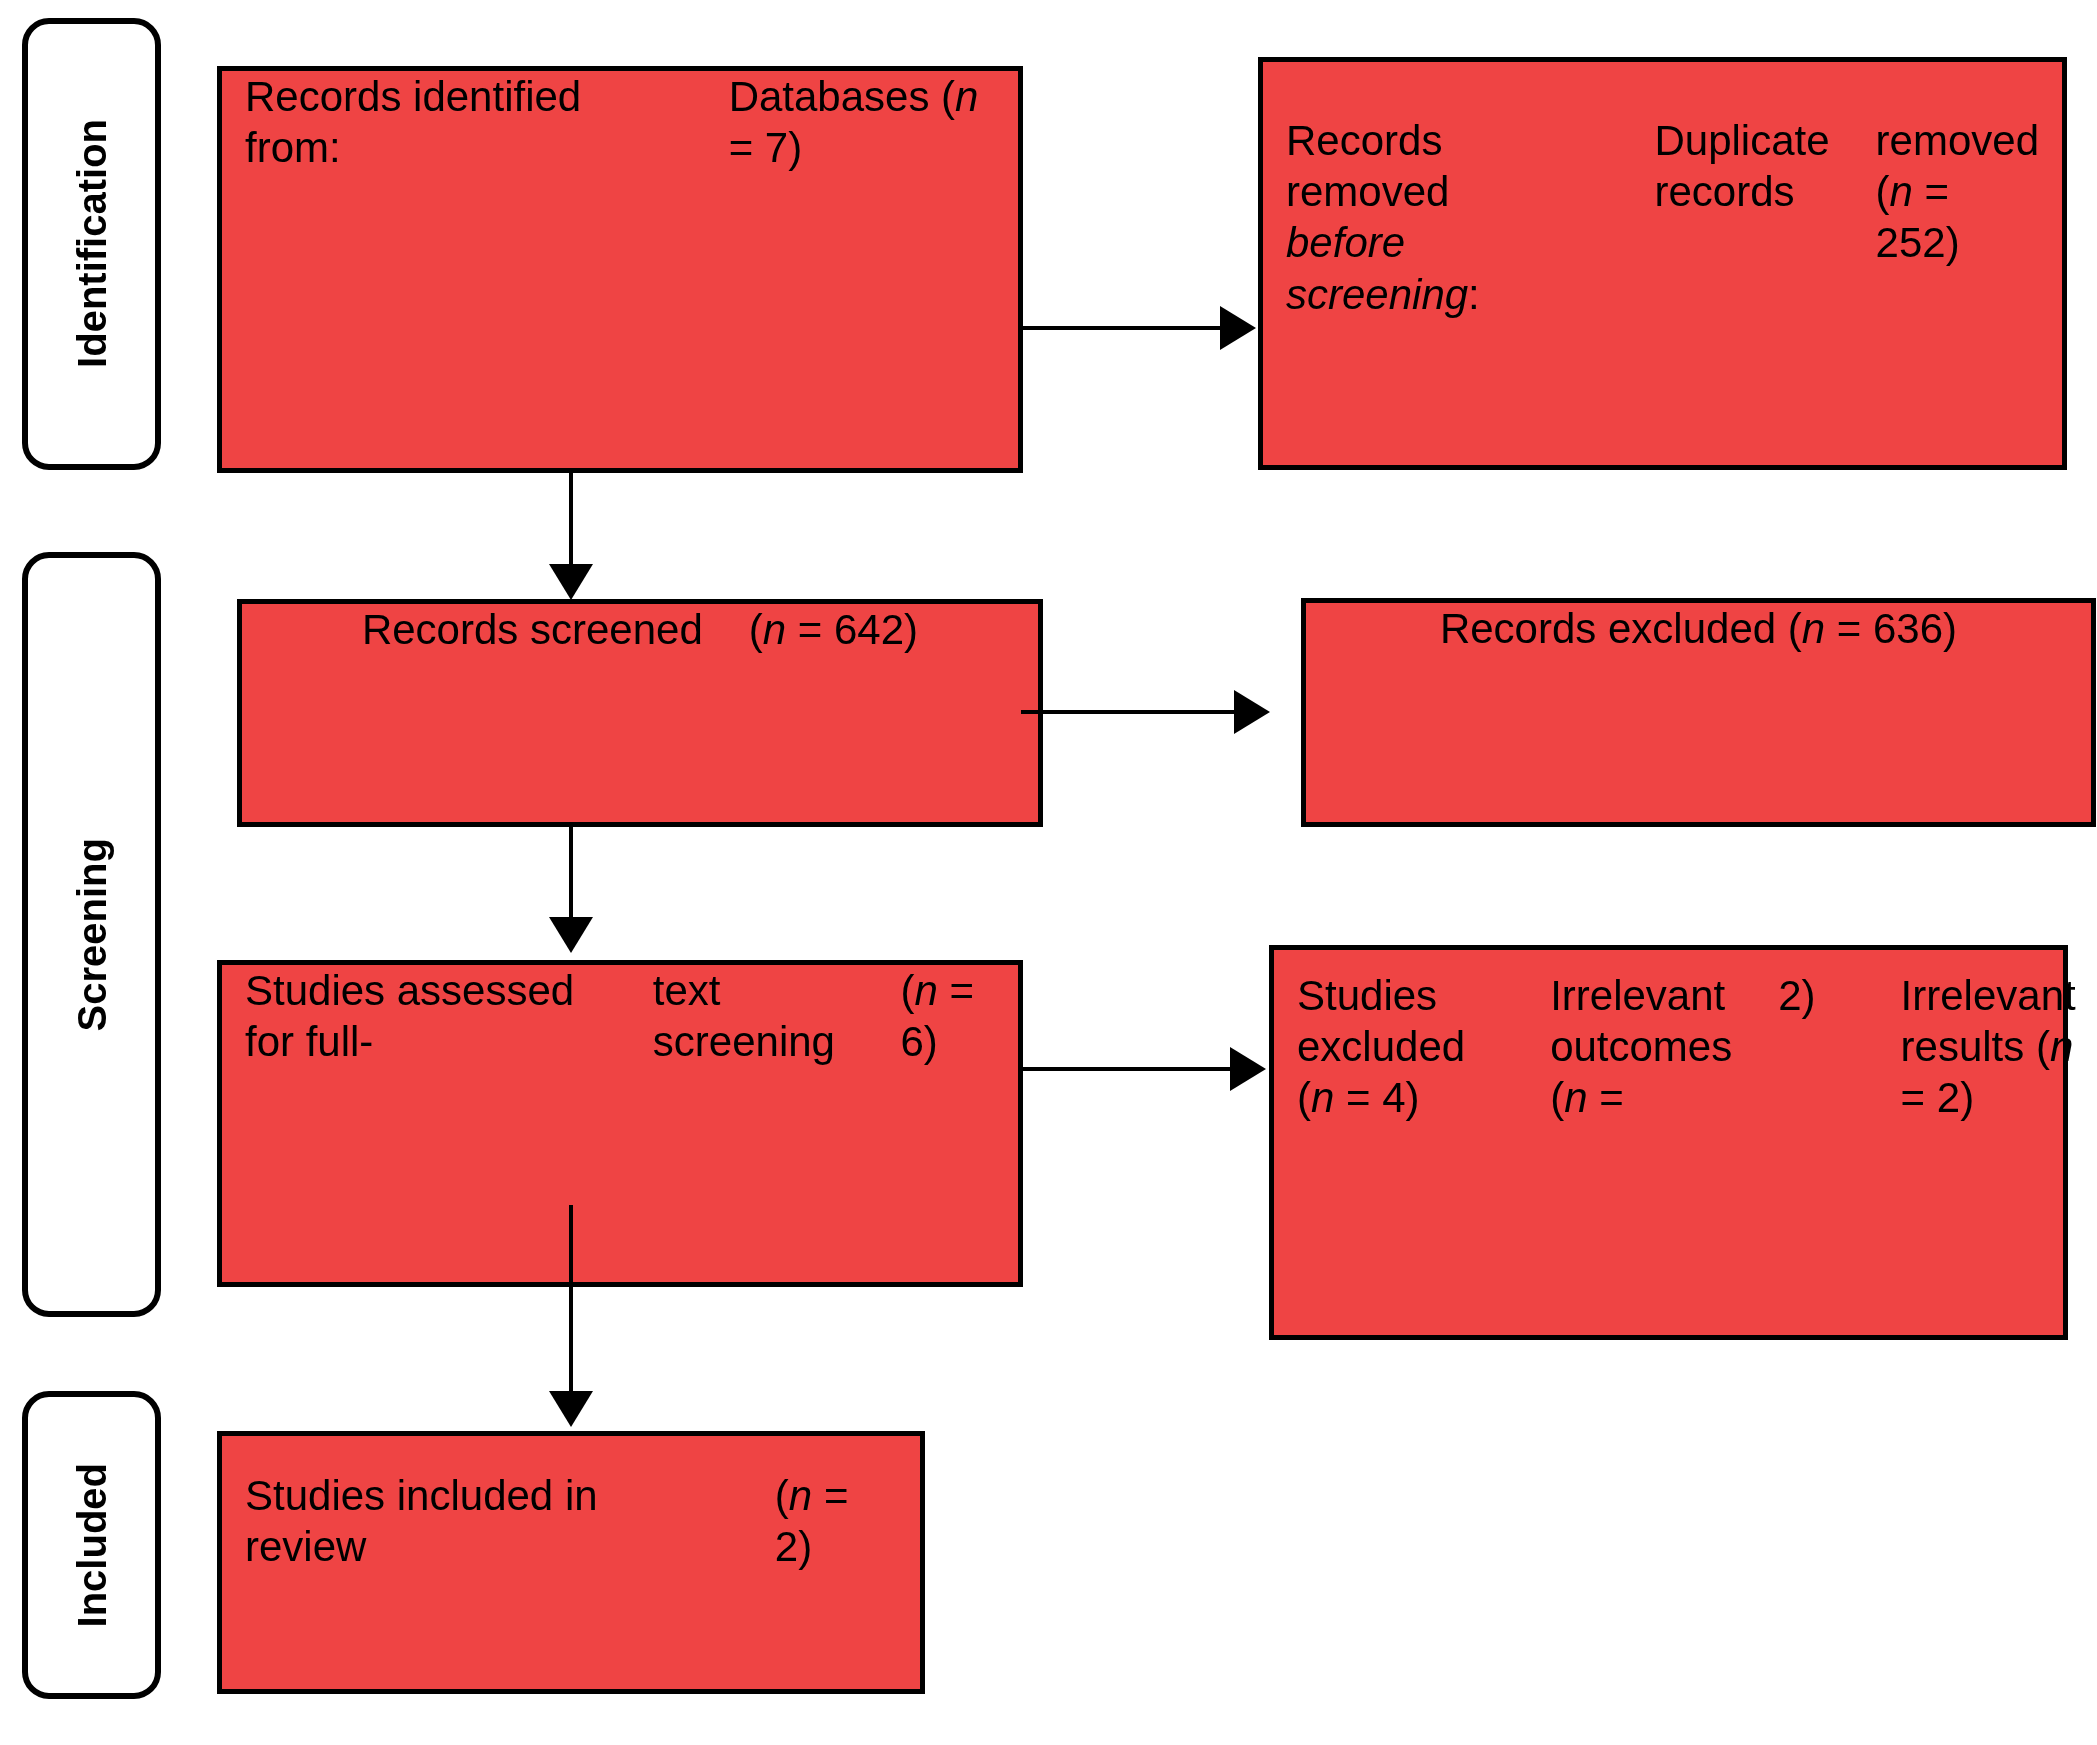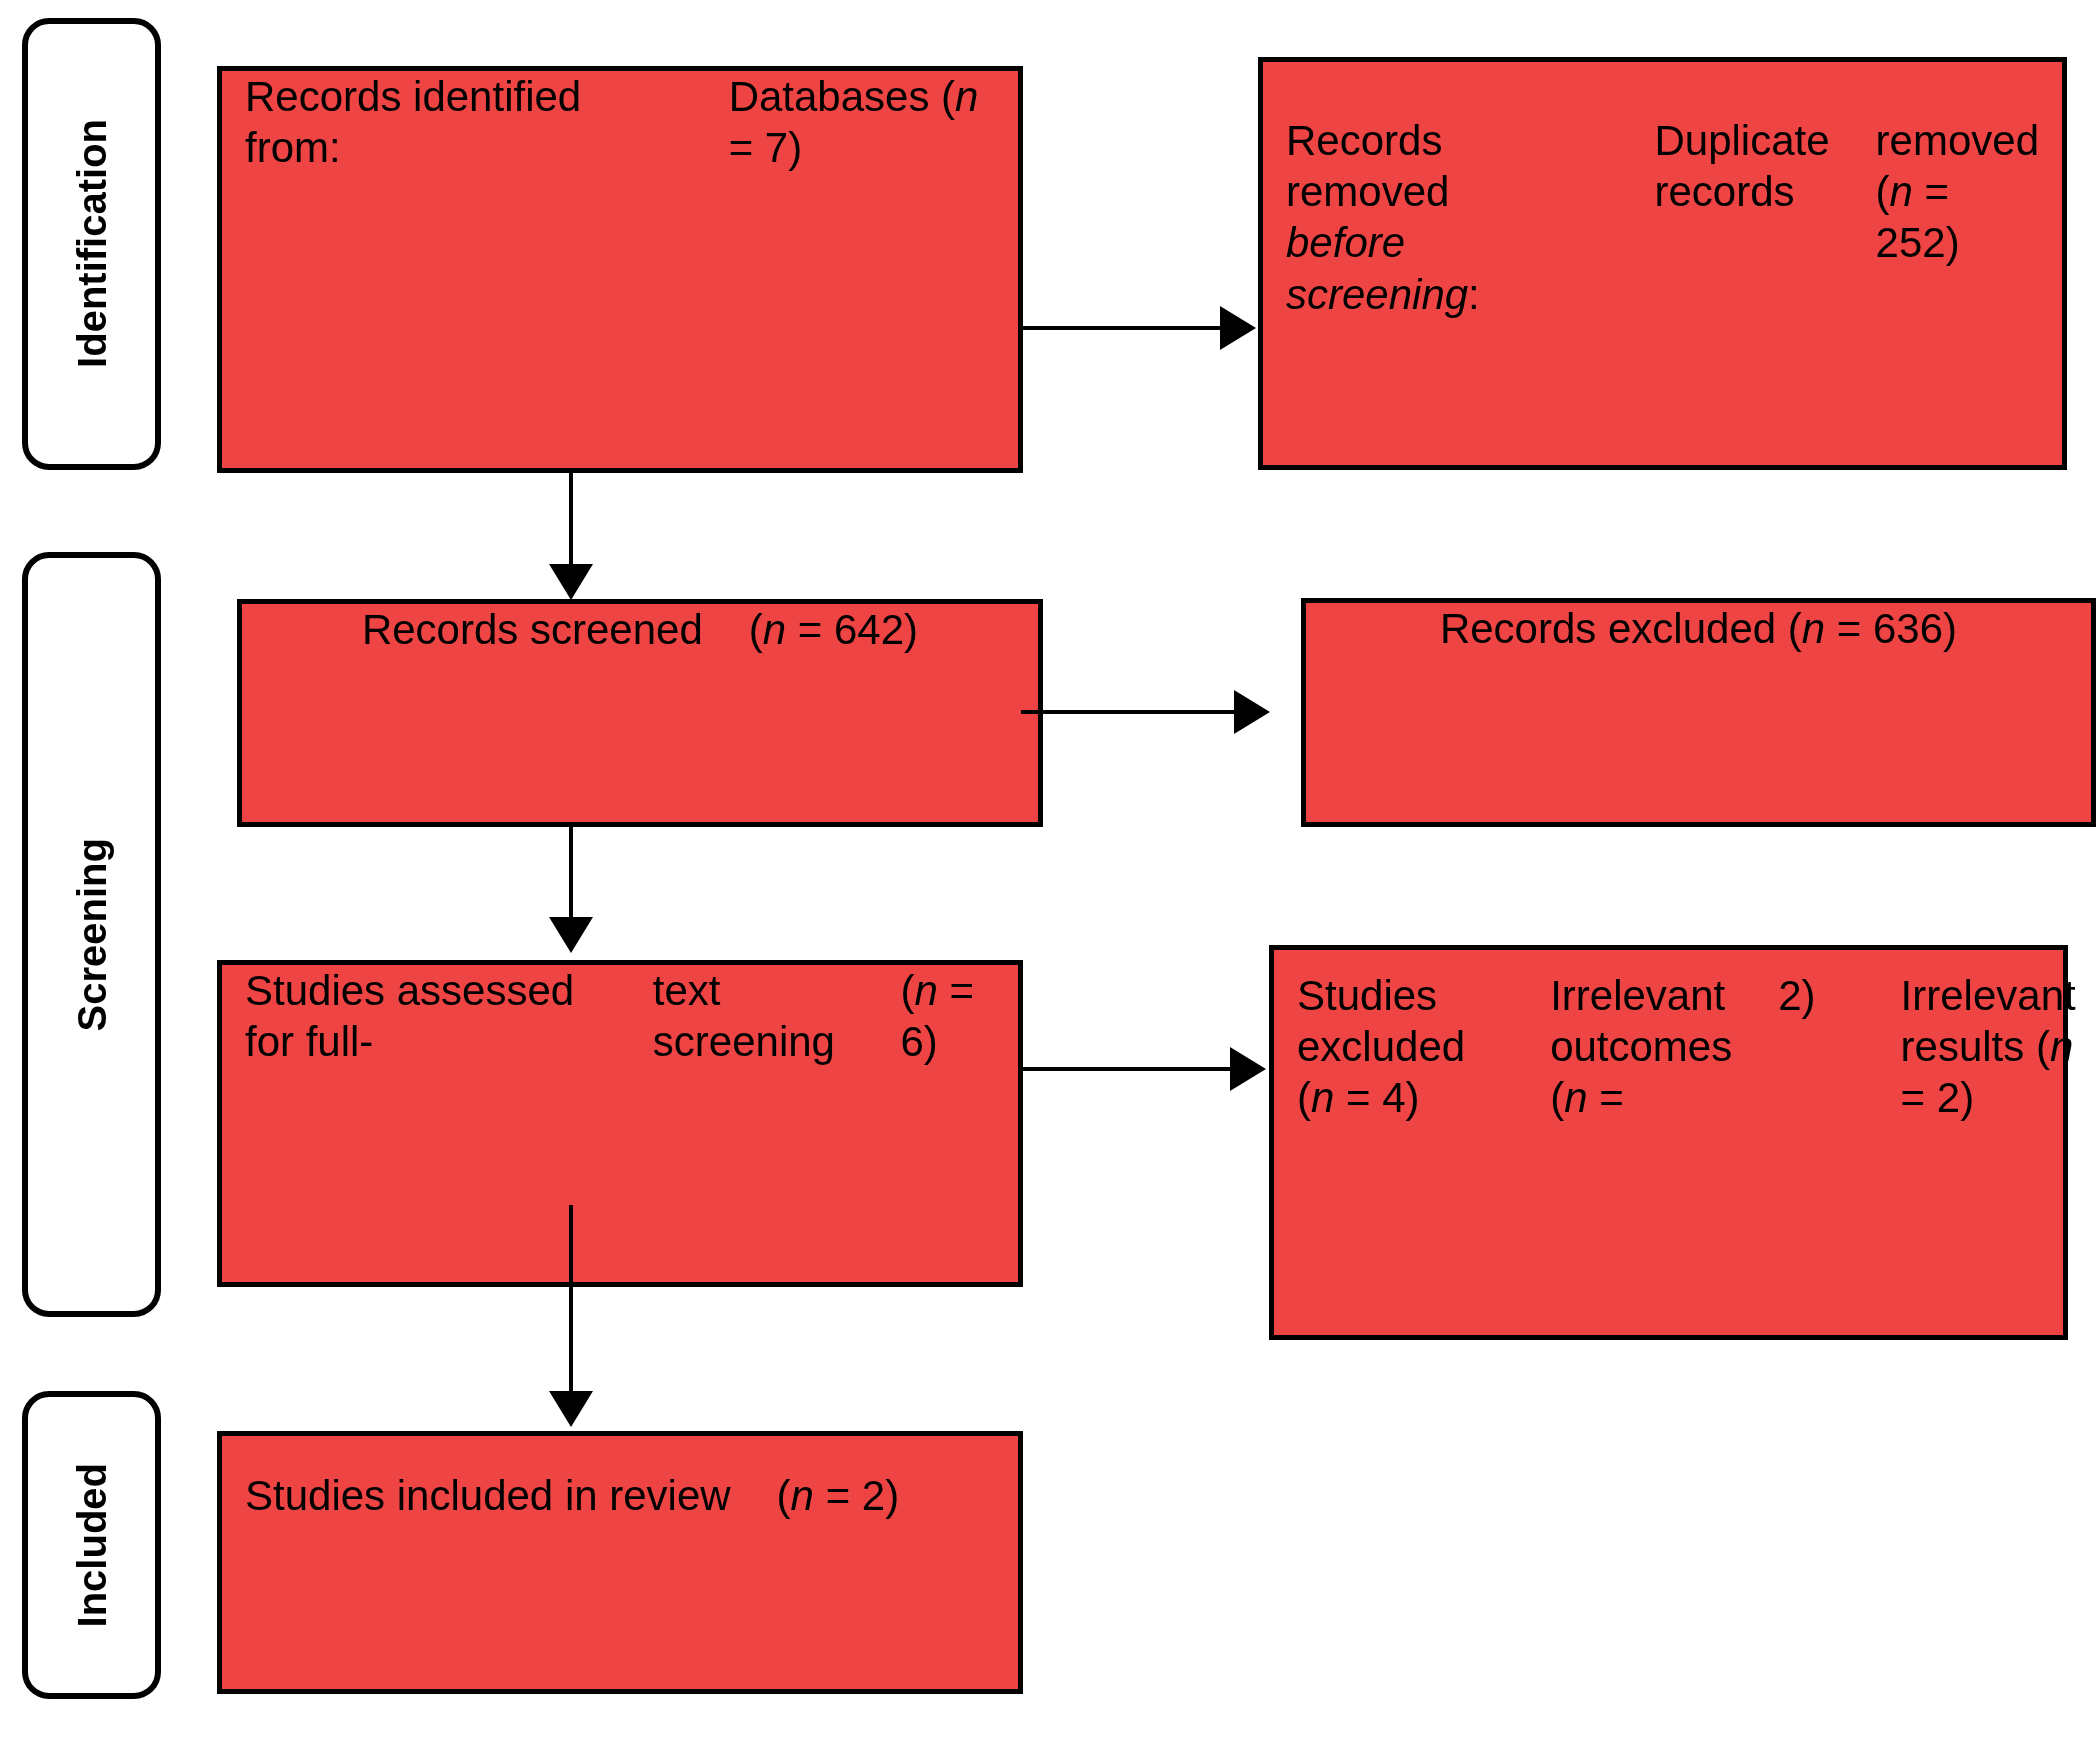--- a/index.html
+++ b/index.html
@@ -146,19 +146,19 @@
     <div class="box-text">2)</div>
     <div class="box-text indent"><span>Irrelevant results (</span><span class="it">n</span><span> = 2)</span></div>
   </div>
 
   <div class="h-line" style="left:1021px; top:1067px; width:211px;"></div>
   <div class="arrow-right" style="left:1230px; top:1047px;"></div>
 
   <div class="v-line" style="left:569px; top:1205px; width:4px; height:195px;"></div>
   <div class="arrow-down" style="left:549px; top:1391px;"></div>
 
-  <div class="flow-box top-align" style="left:217px; top:1431px; width:806px; height:263px; padding-top:34px;">
+  <div class="flow-box top-align" style="left:217px; top:1431px; width:708px; height:263px; padding-top:34px;">
     <div class="box-text">Studies included in review</div>
     <div class="box-text"><span>(</span><span class="it">n</span><span> = 2)</span></div>
   </div>
 
 </div>
 
 
 </body></html>

